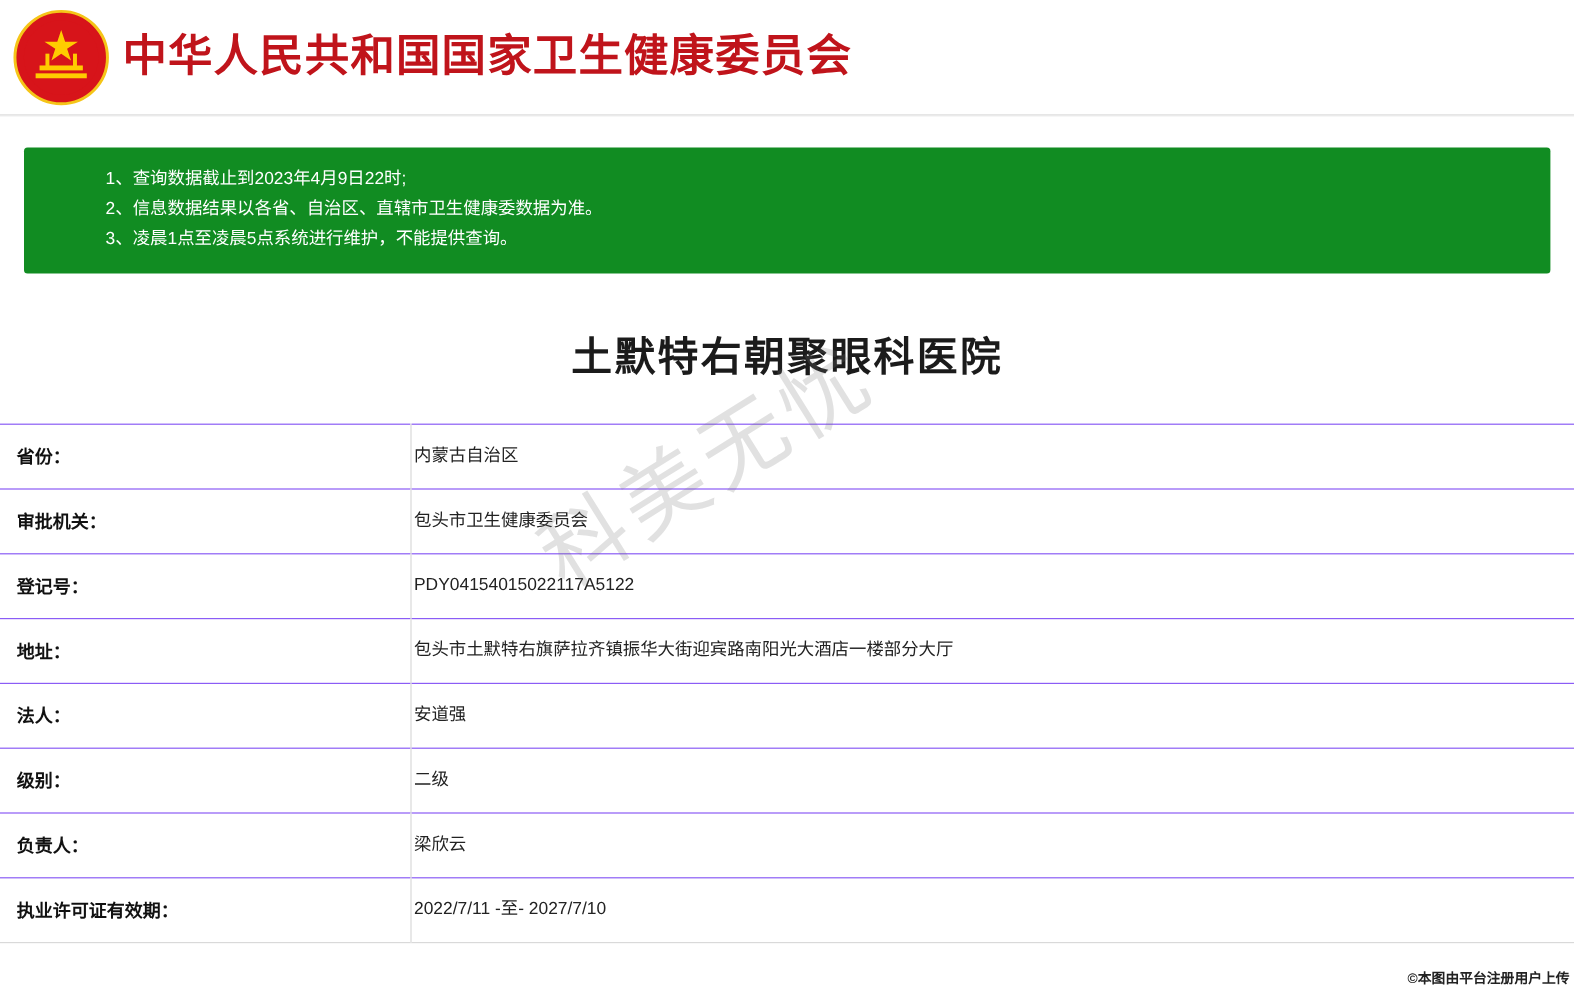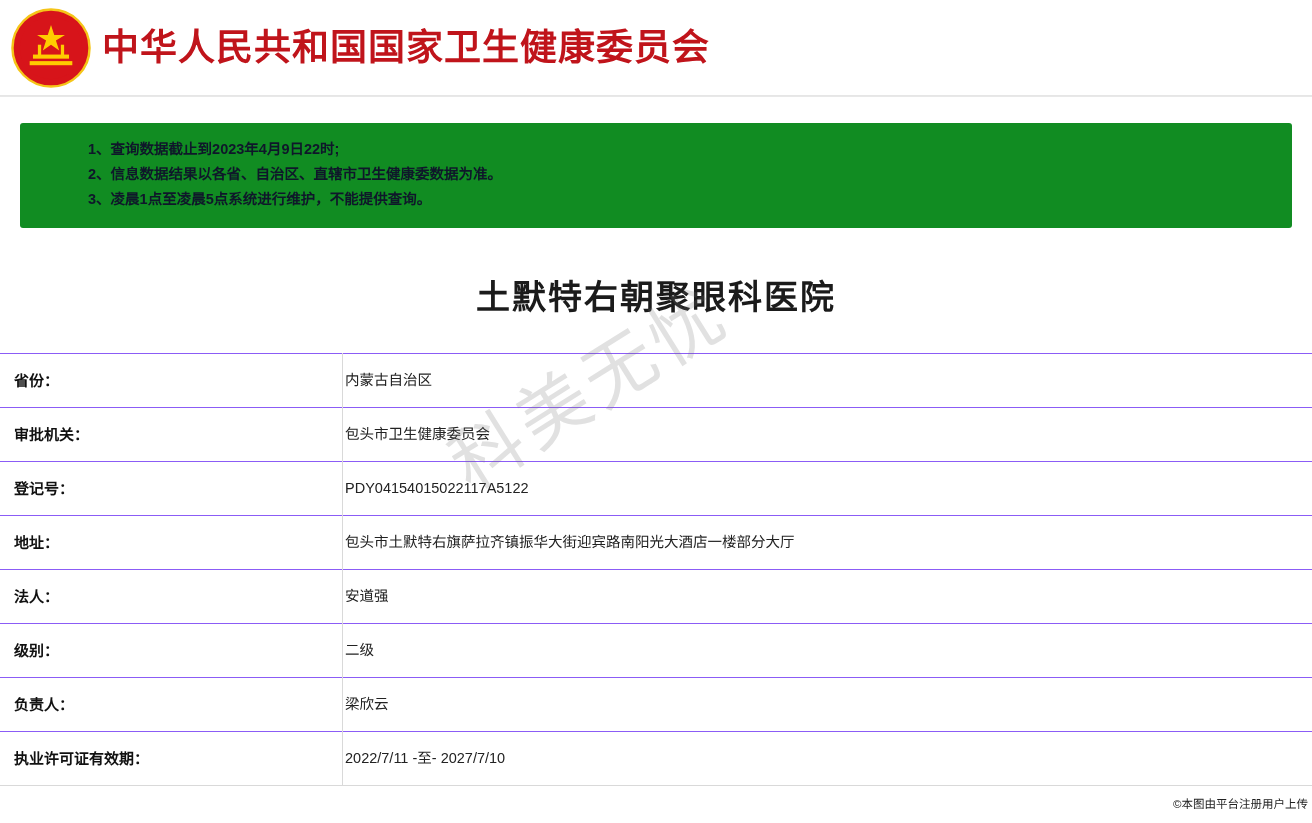--- a/index.html
+++ b/index.html
@@ -67,24 +67,23 @@
     height: 1px;
     background: #e6e6e6;
   }
 
   
   .notice-wrap {
     padding: 26px 20px 0 20px;
   }
   .notice {
     background: #118c22;
-    color: #0f172a;
+    color: #ffffff;
     border-radius: 3px;
     padding: 14px 0 16px 0;
-    font-weight: bold;
   }
   .notice-line {
     font-size: 14.5px;
     line-height: 25px;
     padding-left: 68px;
     white-space: nowrap;
   }
 
   
   .doc-title {
@@ -137,24 +136,24 @@
     color: rgba(120,120,120,0.22);
     transform: rotate(-32deg);
     font-family: "Liberation Serif", "DejaVu Serif", serif;
     pointer-events: none;
     white-space: nowrap;
     letter-spacing: 6px;
   }
   .corner-note {
     position: absolute;
     right: 4px;
-    bottom: 12px;
+    bottom: 1px;
     font-size: 11.5px;
     color: #222;
-    font-weight: normal;
+    font-weight: bold;
     white-space: nowrap;
   }
 </style>
 </head>
 <body>
 
 <div class="header">
   <div class="header-inner">
     <div class="emblem">
       <svg viewBox="0 0 100 100" width="82" height="82" aria-hidden="true">

